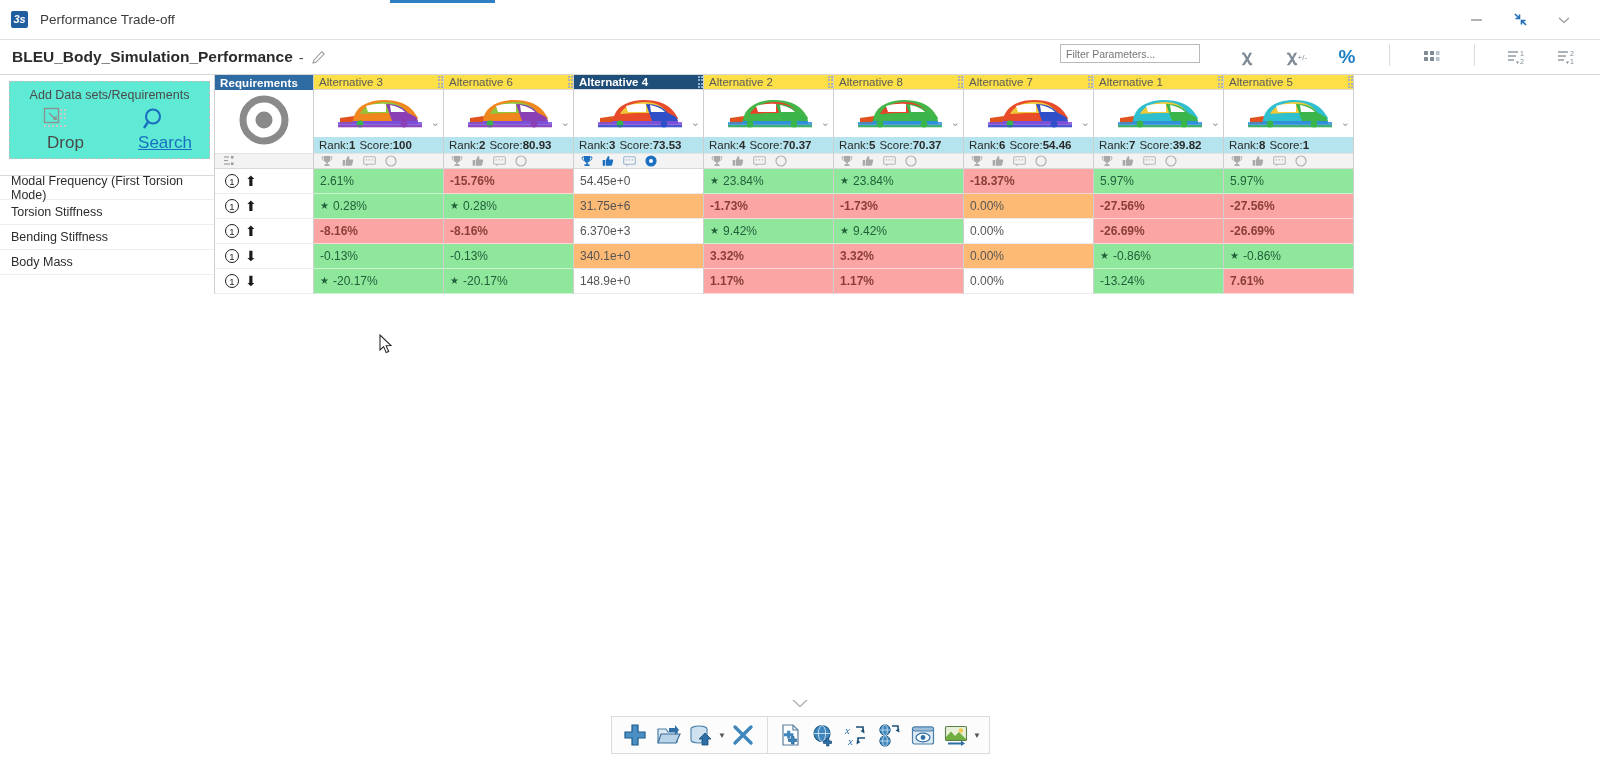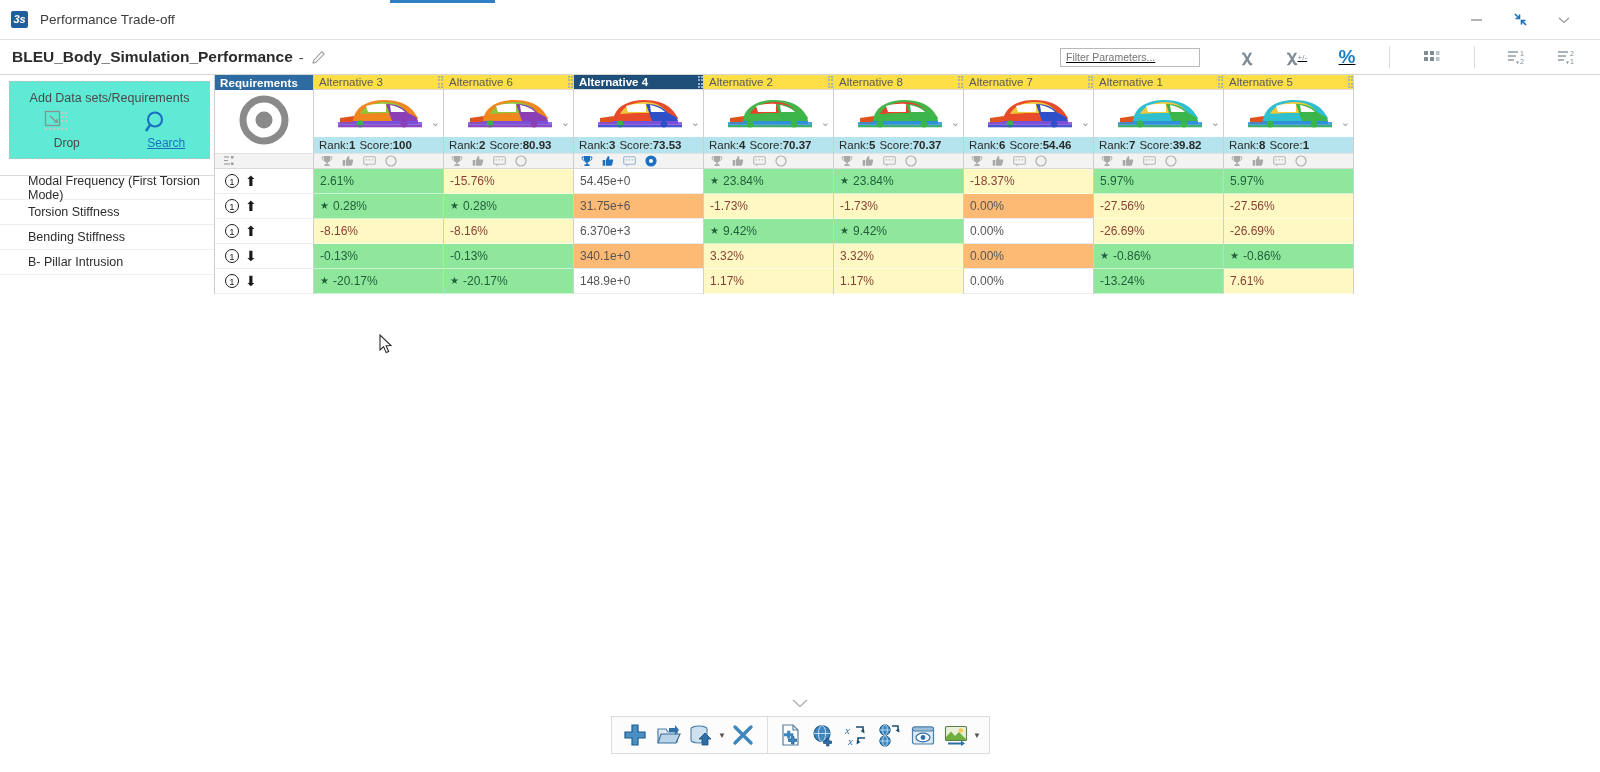--- a/index.html
+++ b/index.html
@@ -53,22 +53,22 @@
     background: #ffffff;
   }
   .doc-title {
     margin-left: 12px;
     font-size: 15.5px; color: #2b2b2b; font-weight: 700;
   }
   .doc-dash { margin-left: 6px; color: #555; font-size: 15px; }
   .pencil-icon { margin-left: 7px; color: #9a9a9a; display: flex; }
 
   .head-tools {
-    margin-left: auto; display: flex; align-items: center;
-    padding-right: 16px; gap: 16px; text-decoration: underline;
+    margin-left: auto; display: flex; 
+    padding-right: 16px; gap: 16px;
   }
   .filter-input {
     width: 140px; height: 19px;
     border: 1px solid #b9b9b9; background: #fff;
     font-size: 10.5px; color: #888;
     padding: 0 5px; outline: none;
     font-family: "Liberation Sans", sans-serif;
     margin-right: 14px;
   }
   .tool-sep {
@@ -103,30 +103,30 @@
   .dropzone {
     height: 78px; margin: 6px 4px 0 9px;
     border: 1px dashed #bdbdbd;
     display: flex; flex-direction: column;
     align-items: center; justify-content: center;
     background: #5eead4;
   }
   .dz-title { font-size: 12.5px; color: #4a4a4a; margin-bottom: 4px; }
   .dz-actions { display: flex; width: 100%; justify-content: space-around; }
   .dz-act { display: flex; flex-direction: column; align-items: center; }
-  .dz-act .lbl { font-size: 12px; color: #4a4a4a; margin-top: 1px; margin-left: 20px; }
+  .dz-act .lbl { font-size: 17px; color: #4a4a4a; margin-top: 1px; margin-left: 20px; }
   .dz-act.search .lbl { color: #1b6fc0; text-decoration: underline; }
   .dz-icon { height: 26px; display:flex; align-items:center; justify-content:center;}
 
   .param-spacer { height: 16px; }
   .param-row {
     height: 25px; display: flex; align-items: center;
     border-bottom: 1px solid #eceff1;
     font-size: 12.5px; color: #2c2c2c;
-    padding-left: 28px;
+    padding-left: 11px;
   }
   .param-row:first-of-type { border-top: 1px solid #d9d9d9; }
 
   
   .col-req { width: 100px; flex: 0 0 100px; border-left:1px solid #cfcfcf; border-right:1px solid #cfcfcf;}
   .req-head {
     height: 15px; background: #2f6ba3;
     color: #ffffff; font-size: 11.5px; font-weight: bold;
     display: flex; align-items: center; padding-left: 5px;
     letter-spacing: .1px;
@@ -196,21 +196,21 @@
   }
   .col-alt.selected .alt-icons { color: #1b6fc0; }
   .alt-icons .ic { display: flex; align-items: center; }
 
   .cell {
     height: 25px; display: flex; align-items: center; gap: 4px;
     padding-left: 6px; font-size: 12px;
     border-bottom: 1px solid rgba(255,255,255,.55);
   }
   .cell.pos { background: #8fe79c; color: #21603a; }
-  .cell.neg { background: #fef9c3; color: #8a3f36; }
+  .cell.neg { background: #fca5a5; color: #8a3f36; font-weight: bold; }
   .cell.neu-a { background: #ffffff; color: #555; border-bottom: 1px solid #ececec; }
   .cell.neu-b { background: #fdba74; color: #555; border-bottom: 1px solid #ececec; }
   .cell .star { font-size: 10px; line-height: 1; }
 
   
   .chev-strip {
     height: 18px; display: flex; align-items: center; justify-content: center;
     color: #b5b5b5; font-size: 13px;
   }
   .bottombar {
@@ -366,21 +366,21 @@
           <div class="param-row">
             <span>Modal Frequency (First Torsion Mode)</span>
           </div>
           <div class="param-row">
             <span>Torsion Stiffness</span>
           </div>
           <div class="param-row">
             <span>Bending Stiffness</span>
           </div>
           <div class="param-row">
-            <span>B- Pillar Intrusion</span>
+            <span>Body Mass</span>
           </div>
         </div>
     </div>
 
     <div class="col-req">
       <div class="req-head">Requirements</div>
       <div class="req-body">
         <div>
           <svg width="50" height="50" viewBox="0 0 50 50">
             <circle cx="25" cy="25" r="21" fill="none" stroke="#8a8a8a" stroke-width="7"></circle>

